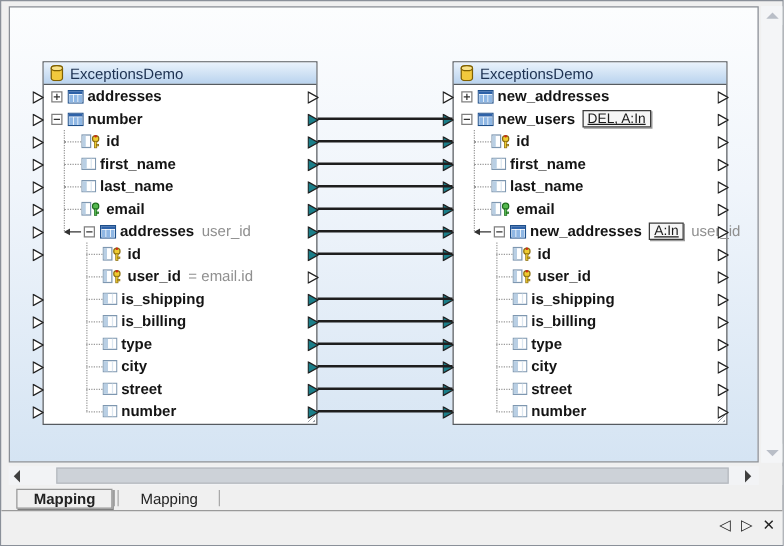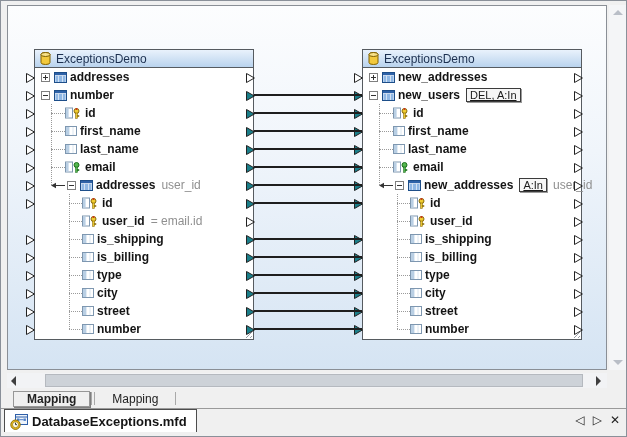--- a/index.html
+++ b/index.html
@@ -714,36 +714,20 @@
 
   <div class="tabbar">
     <div class="vtab active">Mapping</div>
     <div class="tsep"></div>
     <div class="tsep"></div>
     <div class="vtab">Mapping</div>
     <div class="tsep"></div>
   </div>
 
   <div class="filebar">
-    <div class="filetab">
-      <span class="icon">
-        <svg width="18" height="16" viewBox="0 0 18 16">
-          <rect x="5.5" y="0.5" width="12" height="10" fill="#eef4fb" stroke="#2f5fa8"></rect>
-          <line x1="5.5" y1="3" x2="17.5" y2="3" stroke="#2f5fa8"></line>
-          <rect x="7" y="4.5" width="2.4" height="2.4" fill="#4f7fc8"></rect>
-          <rect x="13.5" y="4.5" width="2.4" height="2.4" fill="#4f7fc8"></rect>
-          <line x1="9.4" y1="5.7" x2="13.5" y2="5.7" stroke="#4f7fc8"></line>
-          <circle cx="5.5" cy="10.7" r="4.7" fill="#f6c51e" stroke="#8a6a00"></circle>
-          <circle cx="5.5" cy="10.7" r="3" fill="#fffbe8" stroke="#8a6a00" stroke-width="0.7"></circle>
-          <line x1="5.5" y1="10.7" x2="5.5" y2="8.7" stroke="#333"></line>
-          <line x1="5.5" y1="10.7" x2="7" y2="10.7" stroke="#333"></line>
-        </svg>
-      </span>
-      <span>DatabaseExceptions.mfd</span>
-    </div>
     <div class="navbtns">
       <span>◁</span>
       <span>▷</span>
       <span>✕</span>
     </div>
   </div>
   <div class="bottomstrip"></div>
 </div>
 
 </body></html>

